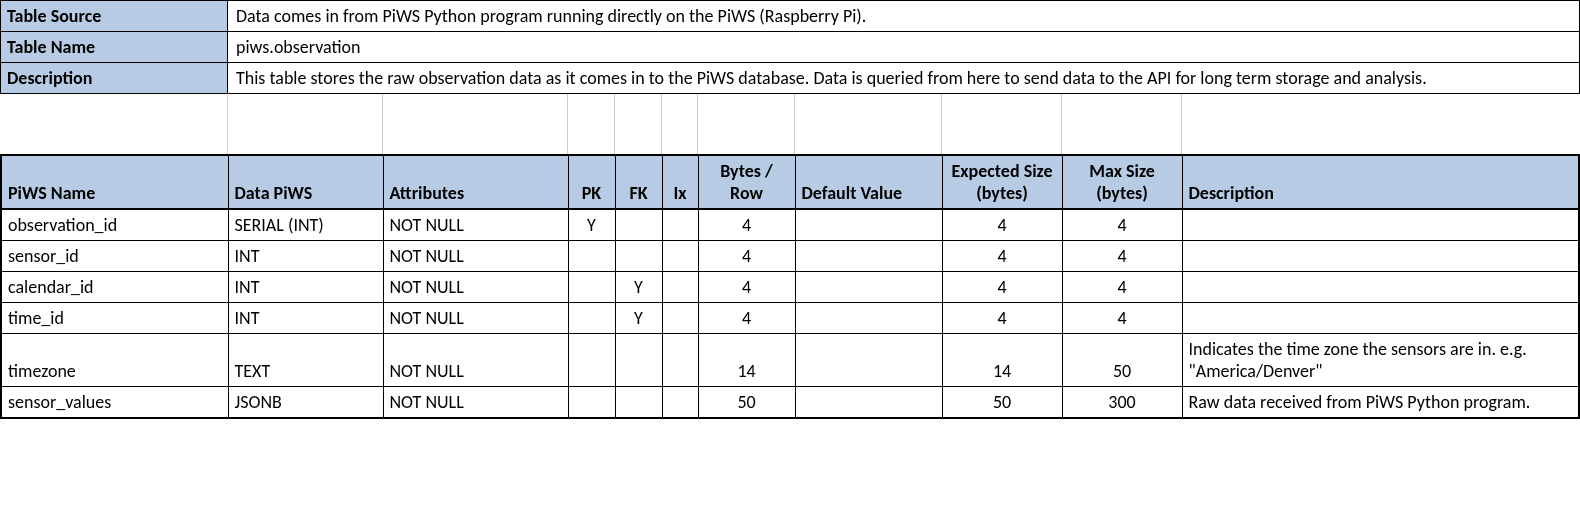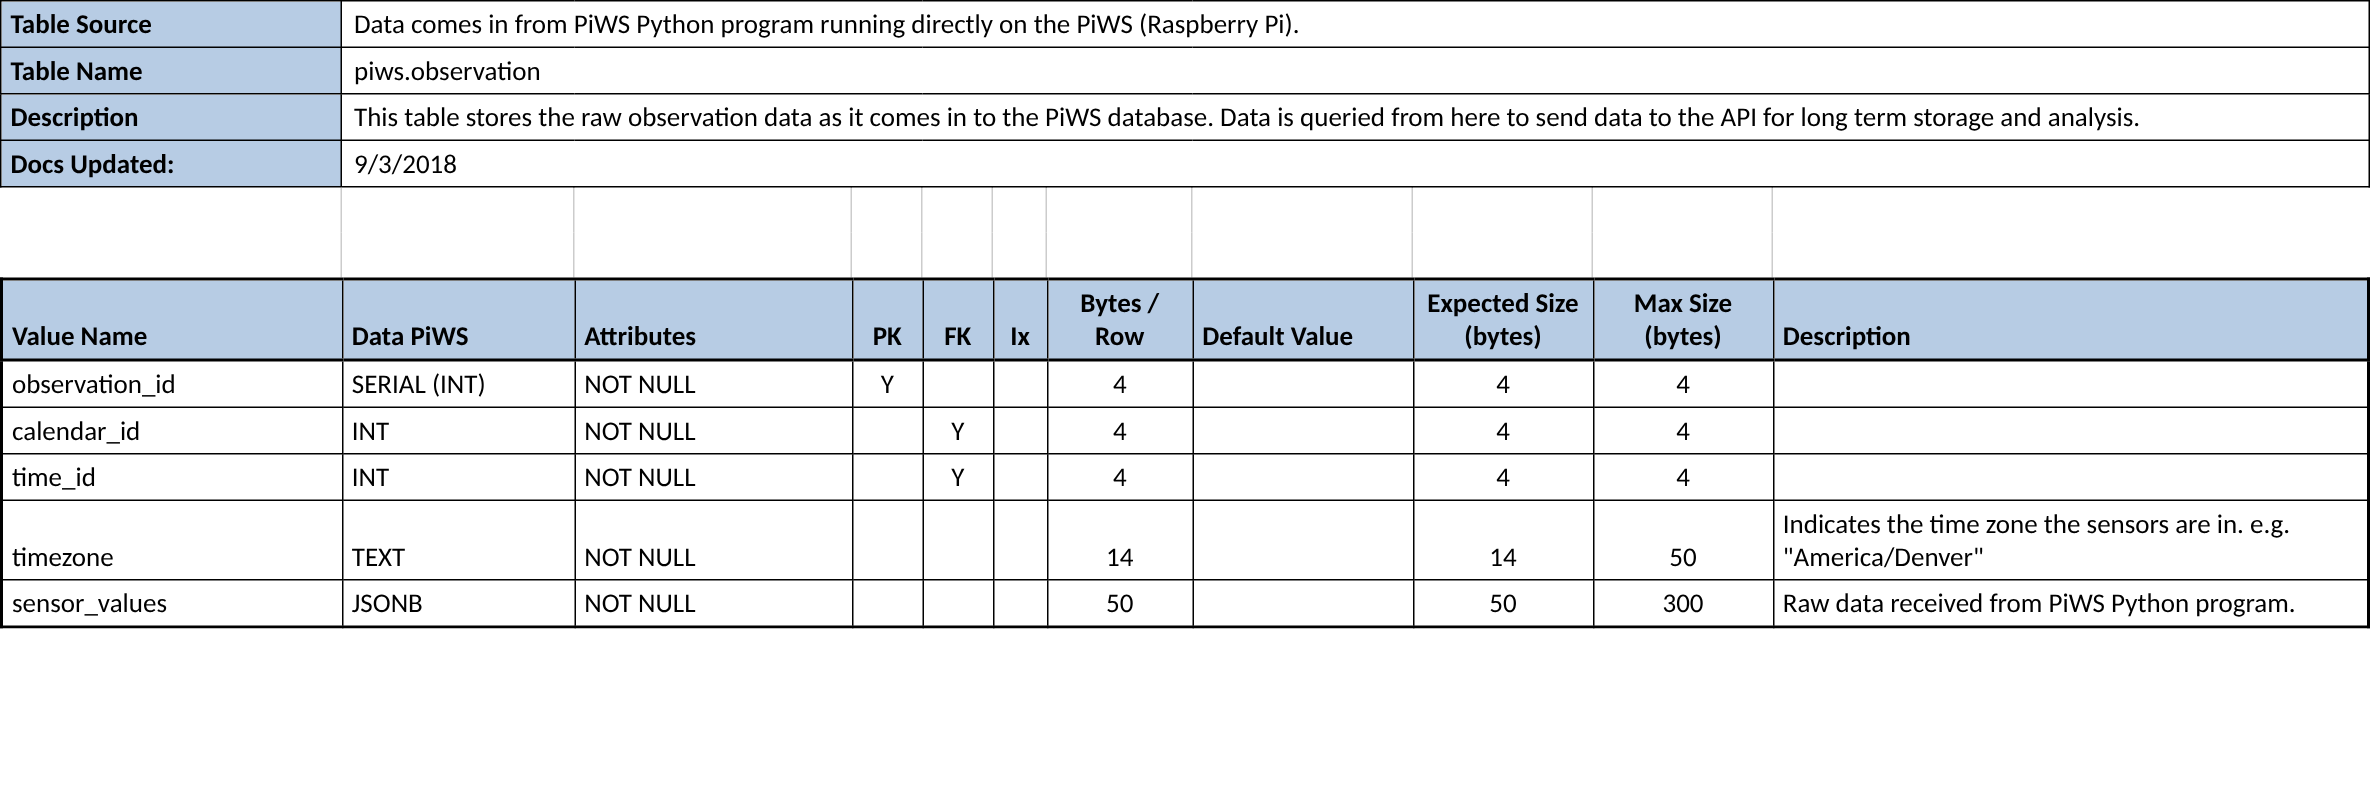--- a/index.html
+++ b/index.html
@@ -104,24 +104,20 @@
     <td class="meta-value" colspan="10">Data comes in from PiWS Python program running directly on the PiWS (Raspberry Pi).</td>
   </tr>
   <tr>
     <td class="meta-label">Table Name</td>
     <td class="meta-value" colspan="10">piws.observation</td>
   </tr>
   <tr>
     <td class="meta-label">Description</td>
     <td class="meta-value" colspan="10">This table stores the raw observation data as it comes in to the PiWS database.  Data is queried from here to send data to the API for long term storage and analysis.</td>
   </tr>
-  <tr>
-    <td class="meta-label">Docs Updated:</td>
-    <td class="meta-value" colspan="10">9/3/2018</td>
-  </tr>
   <tr class="blank-row">
     <td></td>
         <td></td>
         <td></td>
         <td></td>
         <td></td>
         <td></td>
         <td></td>
         <td></td>
         <td></td>
@@ -153,21 +149,21 @@
     <col class="col-fk">
     <col class="col-ix">
     <col class="col-bytes">
     <col class="col-default">
     <col class="col-expected">
     <col class="col-max">
     <col class="col-desc">
   </colgroup>
   <tbody>
       <tr class="schema-header">
-    <td>Value Name</td>
+    <td>PiWS Name</td>
     <td>Data PiWS</td>
     <td>Attributes</td>
     <td class="center">PK</td>
     <td class="center">FK</td>
     <td class="center">Ix</td>
     <td class="center">Bytes / Row</td>
     <td>Default Value</td>
     <td class="center">Expected Size (bytes)</td>
     <td class="center">Max Size (bytes)</td>
     <td>Description</td>
@@ -181,20 +177,33 @@
         <td class="center">Y</td>
         <td class="center"></td>
         <td class="center"></td>
         <td class="center">4</td>
         <td></td>
         <td class="center">4</td>
         <td class="center">4</td>
         <td></td>
       </tr>
       <tr class="schema-row">
+        <td>sensor_id</td>
+        <td>INT</td>
+        <td>NOT NULL</td>
+        <td class="center"></td>
+        <td class="center"></td>
+        <td class="center"></td>
+        <td class="center">4</td>
+        <td></td>
+        <td class="center">4</td>
+        <td class="center">4</td>
+        <td></td>
+      </tr>
+      <tr class="schema-row">
         <td>calendar_id</td>
         <td>INT</td>
         <td>NOT NULL</td>
         <td class="center"></td>
         <td class="center">Y</td>
         <td class="center"></td>
         <td class="center">4</td>
         <td></td>
         <td class="center">4</td>
         <td class="center">4</td>

